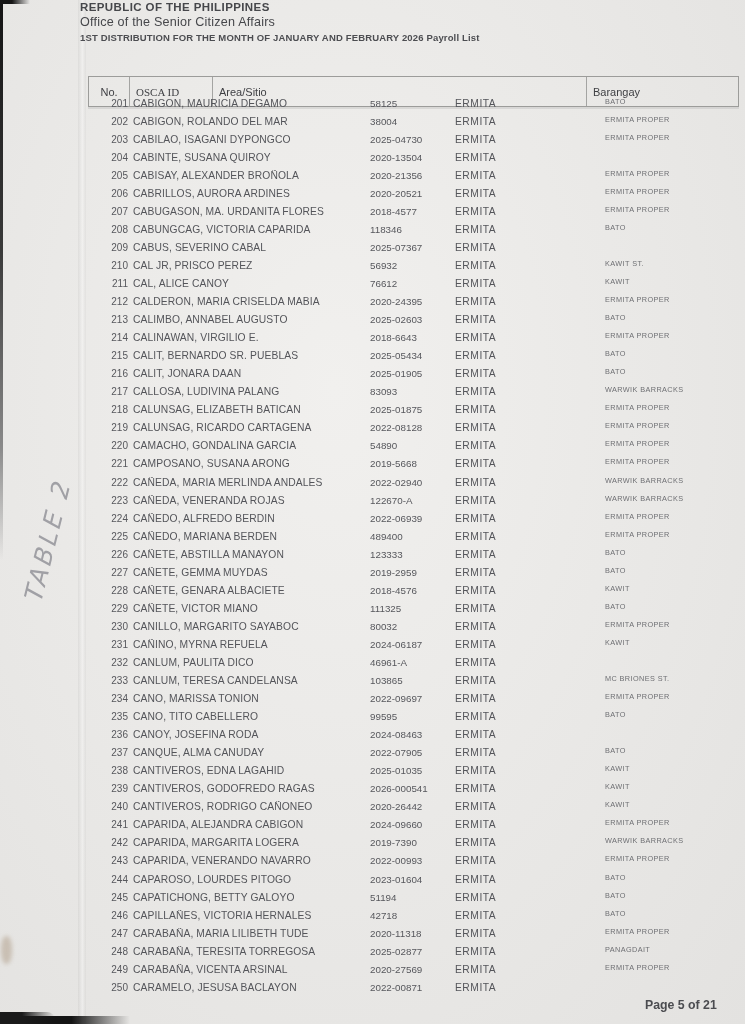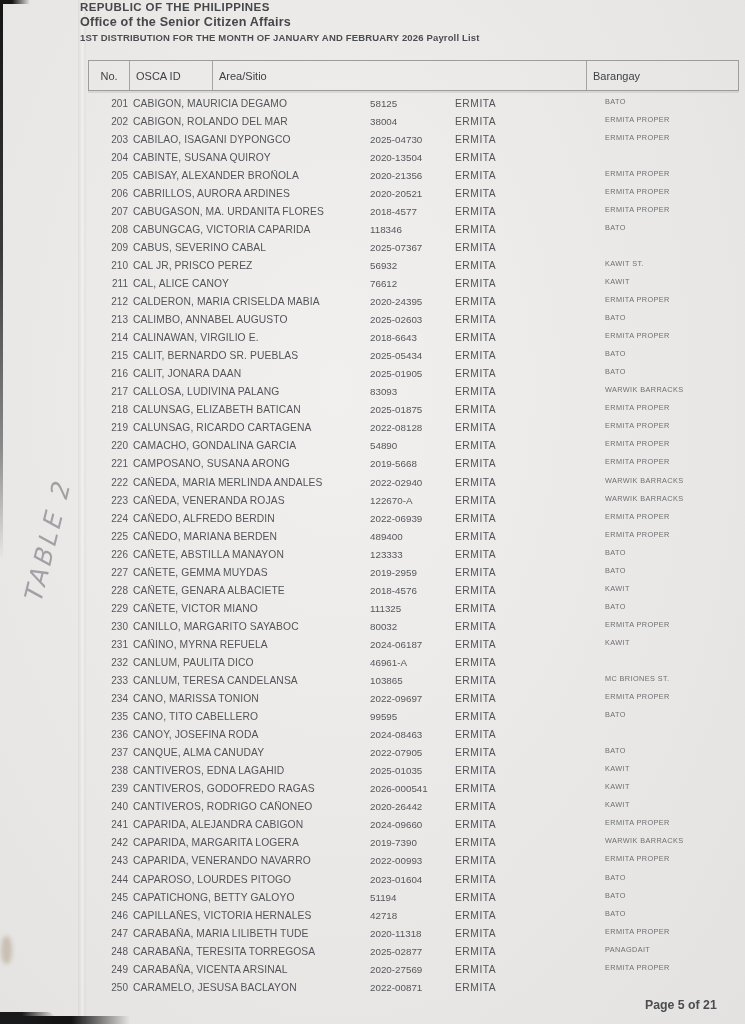--- a/index.html
+++ b/index.html
@@ -36,34 +36,34 @@
     position: absolute; left: 78px; top: 0; width: 8px; height: 100%;
     background: linear-gradient(to right, rgba(0,0,0,0.05), rgba(255,255,255,0.30) 55%, rgba(0,0,0,0.04));
   }
   .smudge {
     position: absolute; left: 1px; top: 936px; width: 11px; height: 28px;
     background: #b3a28e; opacity: .55; filter: blur(2px); border-radius: 45%;
   }
   
   .doc-header { position: absolute; left: 80px; top: 1px; width: 652px; text-align: left; color: #46474b; }
   .h1, .h2 { font-size: 11.5px; font-weight: bold; letter-spacing: .4px; line-height: 13px; }
-  .h3 { font-size: 12.6px; font-weight: bold; letter-spacing: .2px; line-height: 14px; margin-top: 1px; }
+  .h3 { font-size: 12.6px; font-weight: normal; letter-spacing: .2px; line-height: 14px; margin-top: 1px; }
   .h4 { font-size: 9.5px; font-weight: bold; letter-spacing: .15px; margin-top: 3px; color: #4c4d51; }
   
   .thead {
-    position: absolute; left: 88px; top: 60px; width: 651px; height: 31px;
+    position: absolute; left: 88px; top: 76px; width: 651px; height: 31px;
     display: flex; border: 1px solid #9c9c9a;
     box-shadow: 0 2px 0 rgba(160,160,158,0.25);
     color: #3e3f43; font-size: 11px;
   }
   .th { display: flex; align-items: center; padding-left: 6px; border-left: 1px solid #a4a4a2; }
   .th:first-child { border-left: none; justify-content: center; padding-left: 0; }
   .w-no   { width: 40px; }
   .w-name { width: 237px; }
-  .w-osca { width: 83px; }
+  .w-osca { width: 83px; font-family: Liberation Serif, serif; }
   .w-brgy { width: 152px; }
   .w-area { flex: 1; }
   .tbody { position: absolute; left: 88px; top: 94px; width: 651px; }
   .row { display: flex; align-items: center; height: 18.06px; }
   .cell { overflow: hidden; white-space: nowrap; }
   .c-no   { width: 40px;  text-align: right; font-size: 10px; color: #56575c; }
   .c-name { width: 237px; padding-left: 5px;  font-size: 10.3px; color: #54555a; letter-spacing: .1px; }
   .c-osca { width: 83px;  padding-left: 5px;  font-size: 9.8px;  color: #56575c; }
   .c-brgy { width: 152px; padding-left: 7px;  font-size: 10.3px; color: #54555a; letter-spacing: .5px; }
   .c-area { flex: 1; padding-left: 5px; font-size: 7.3px; color: #6e6f73; letter-spacing: .4px; position: relative; top: -2px; }

